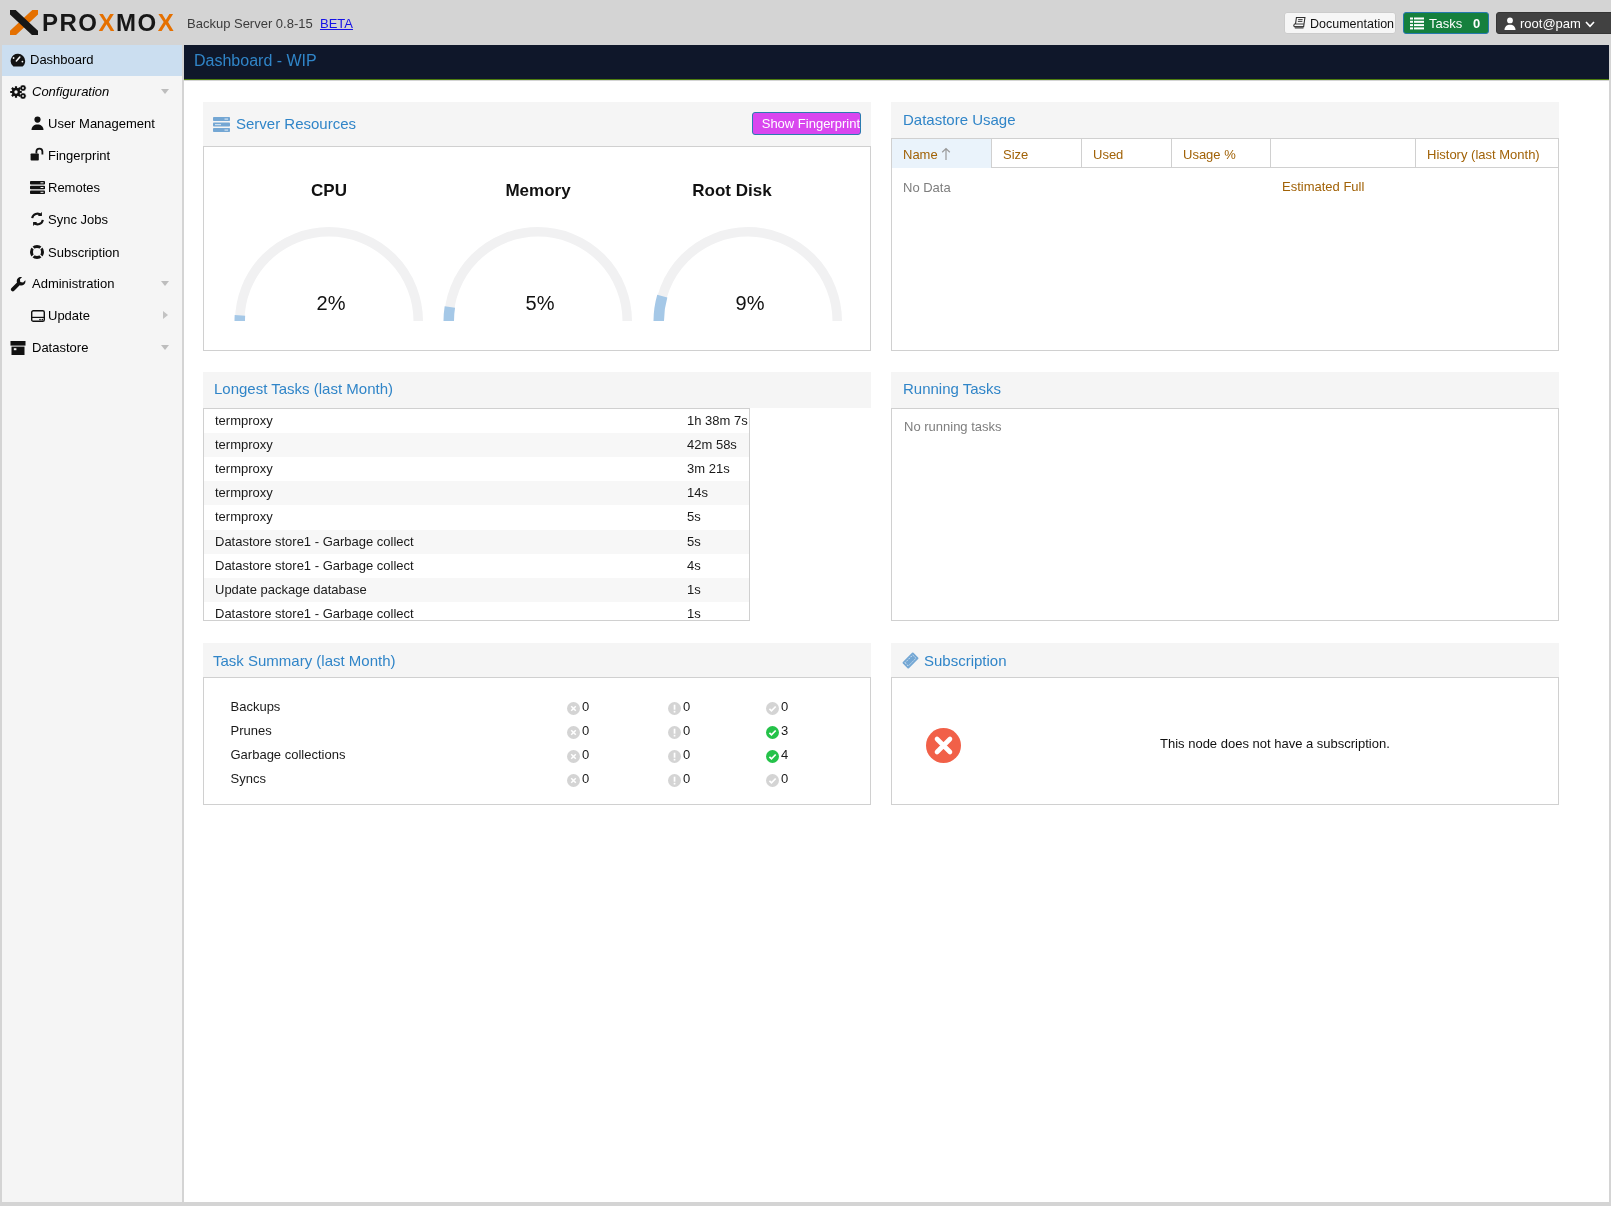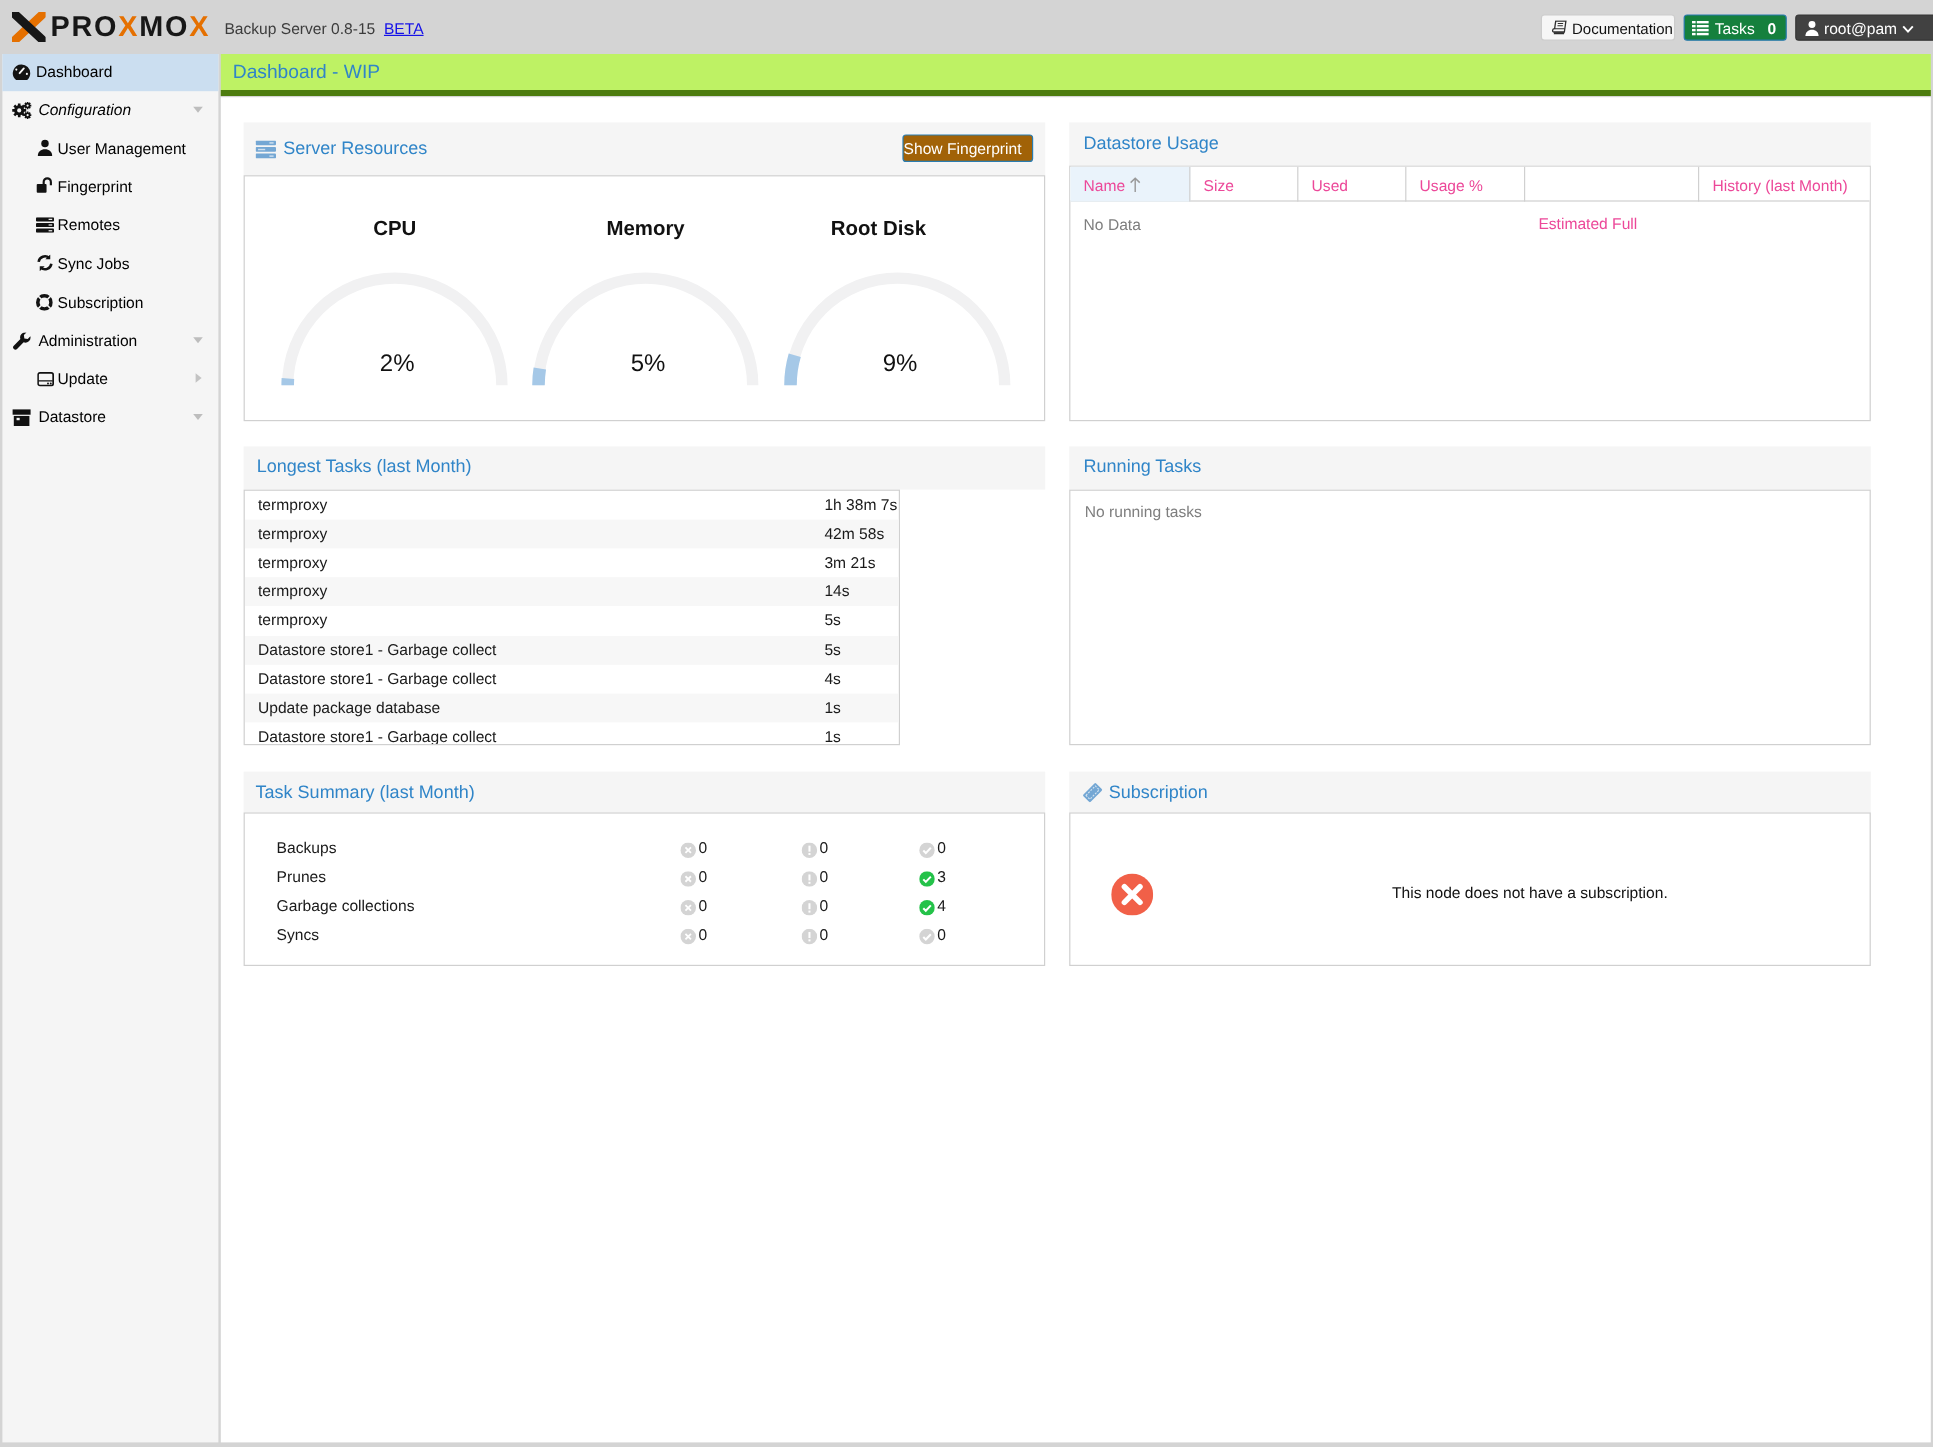--- a/index.html
+++ b/index.html
@@ -5,31 +5,31 @@
 *{margin:0;padding:0;box-sizing:border-box;}
 html,body{width:1611px;height:1206px;}
 body{font-family:"Liberation Sans",sans-serif;background:#d4d4d4;position:relative;overflow:hidden;font-size:13px;color:#1a1a1a;}
 .abs{position:absolute;}
 #sidebar{left:2px;top:45px;width:180px;height:1157px;background:#f5f5f5;}
 #sbsel{left:0;top:0;width:180px;height:31px;background:#cbdef0;}
 .nav{position:absolute;font-size:13px;color:#010101;white-space:nowrap;}
 .caret{position:absolute;width:0;height:0;}
 .cdown{border-left:4.5px solid transparent;border-right:4.5px solid transparent;border-top:5.5px solid #bdbdbd;}
 .cright{border-top:4.5px solid transparent;border-bottom:4.5px solid transparent;border-left:5.5px solid #c3c3c3;}
-#ctoolbar{left:184px;top:45px;width:1425px;height:35px;background:#bef264;border-bottom:5px solid #4d7c0f;}
+#ctoolbar{left:184px;top:45px;width:1425px;height:35px;background:#0f172a;border-bottom:1px solid #4d7c0f;}
 #cbody{left:184px;top:81px;width:1425px;height:1121px;background:#fff;}
 .phead{position:absolute;background:#f5f5f5;}
 .ptitle{position:absolute;font-size:15px;color:#3085c8;white-space:nowrap;}
 .pbody{position:absolute;background:#fff;border:1px solid #d0d0d0;}
 .g13{font-size:13px;color:#1a1a1a;white-space:nowrap;position:absolute;}
 .gray{color:#7e7e7e;}
-.hdrtxt{position:absolute;font-size:13px;color:#ec4899;white-space:nowrap;}
+.hdrtxt{position:absolute;font-size:13px;color:#a16207;white-space:nowrap;}
 .vline{position:absolute;width:1px;background:#d0d0d0;}
 .stripe{position:absolute;background:#f7f7f7;}
-.btn-blue{position:absolute;background:#a16207;border:1px solid #2a7cb0;border-radius:3px;color:#fff;font-size:13px;text-align:left;}
+.btn-blue{position:absolute;background:#d946ef;border:1px solid #2a7cb0;border-radius:3px;color:#fff;font-size:13px;text-align:right;}
 </style>
 </head>
 <body>
 
 <div class="abs" style="left:0;top:0;width:1611px;height:45px;background:#d4d4d4;">
 
   <svg class="abs" style="left:10px;top:10px;" width="28" height="25" viewBox="0 0 28 25">
     <rect x="-5" y="9" width="38" height="7.2" rx="1" fill="#e57000" transform="rotate(-43 14 12.5)"></rect>
     <rect x="-5" y="9" width="38" height="7.2" rx="1" fill="#171717" transform="rotate(43 14 12.5)"></rect>
   </svg>

